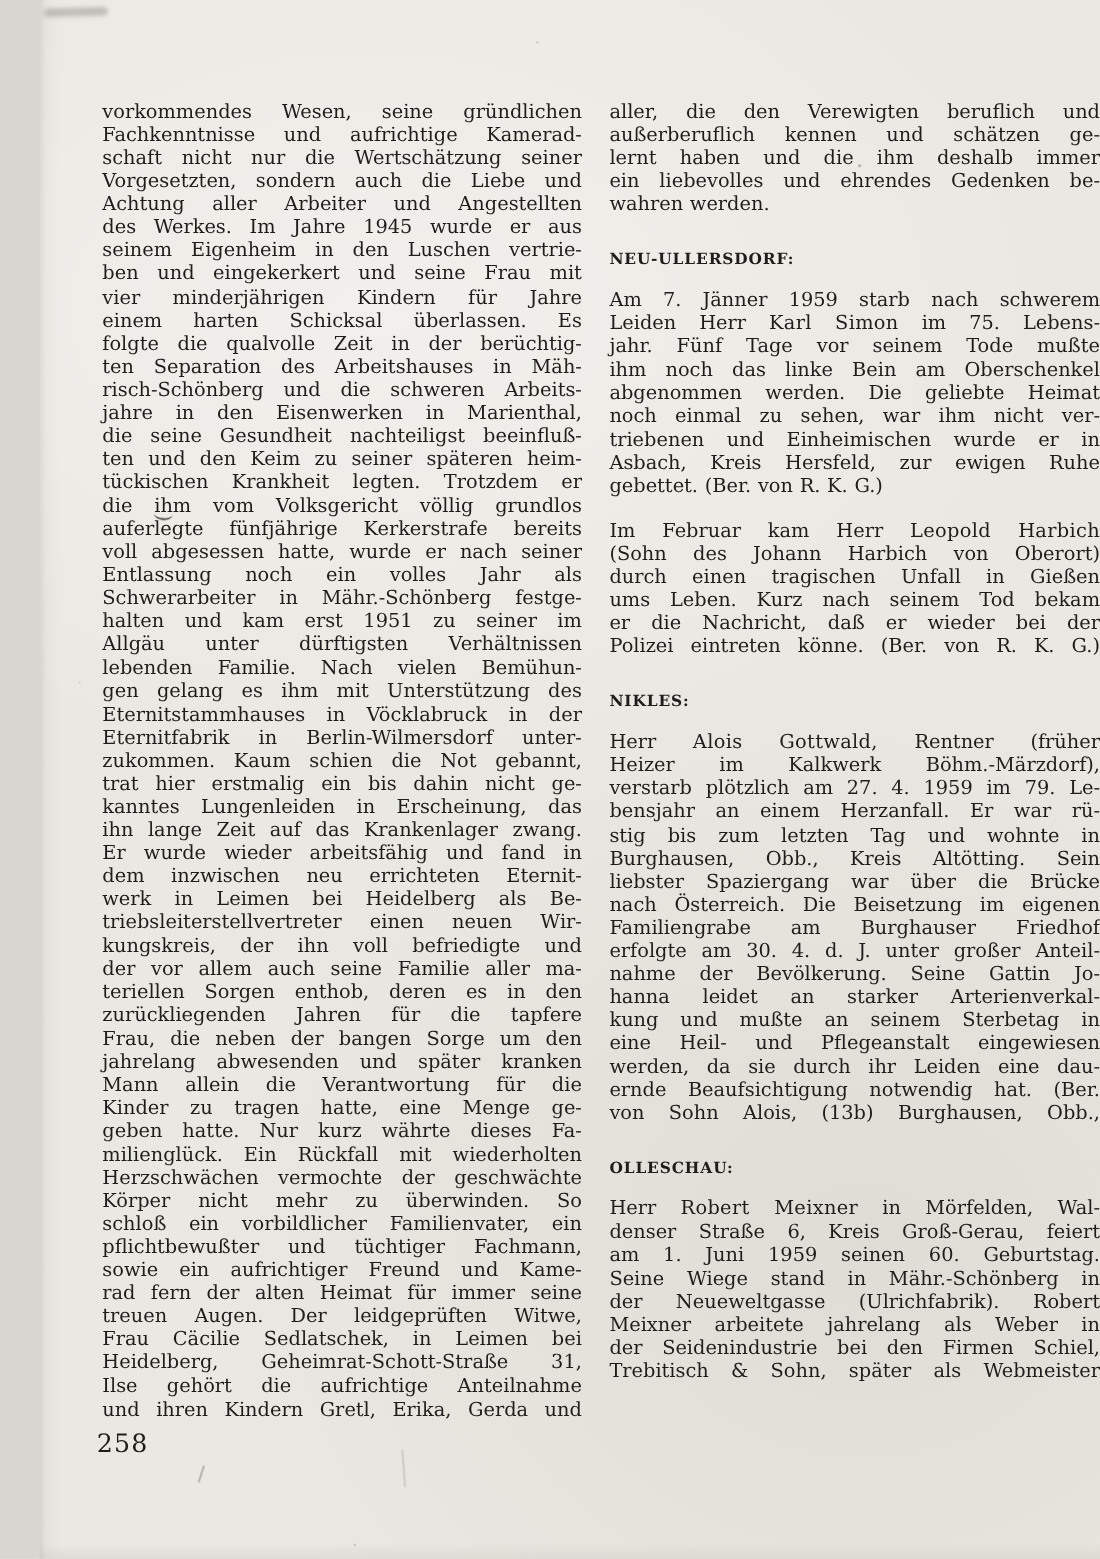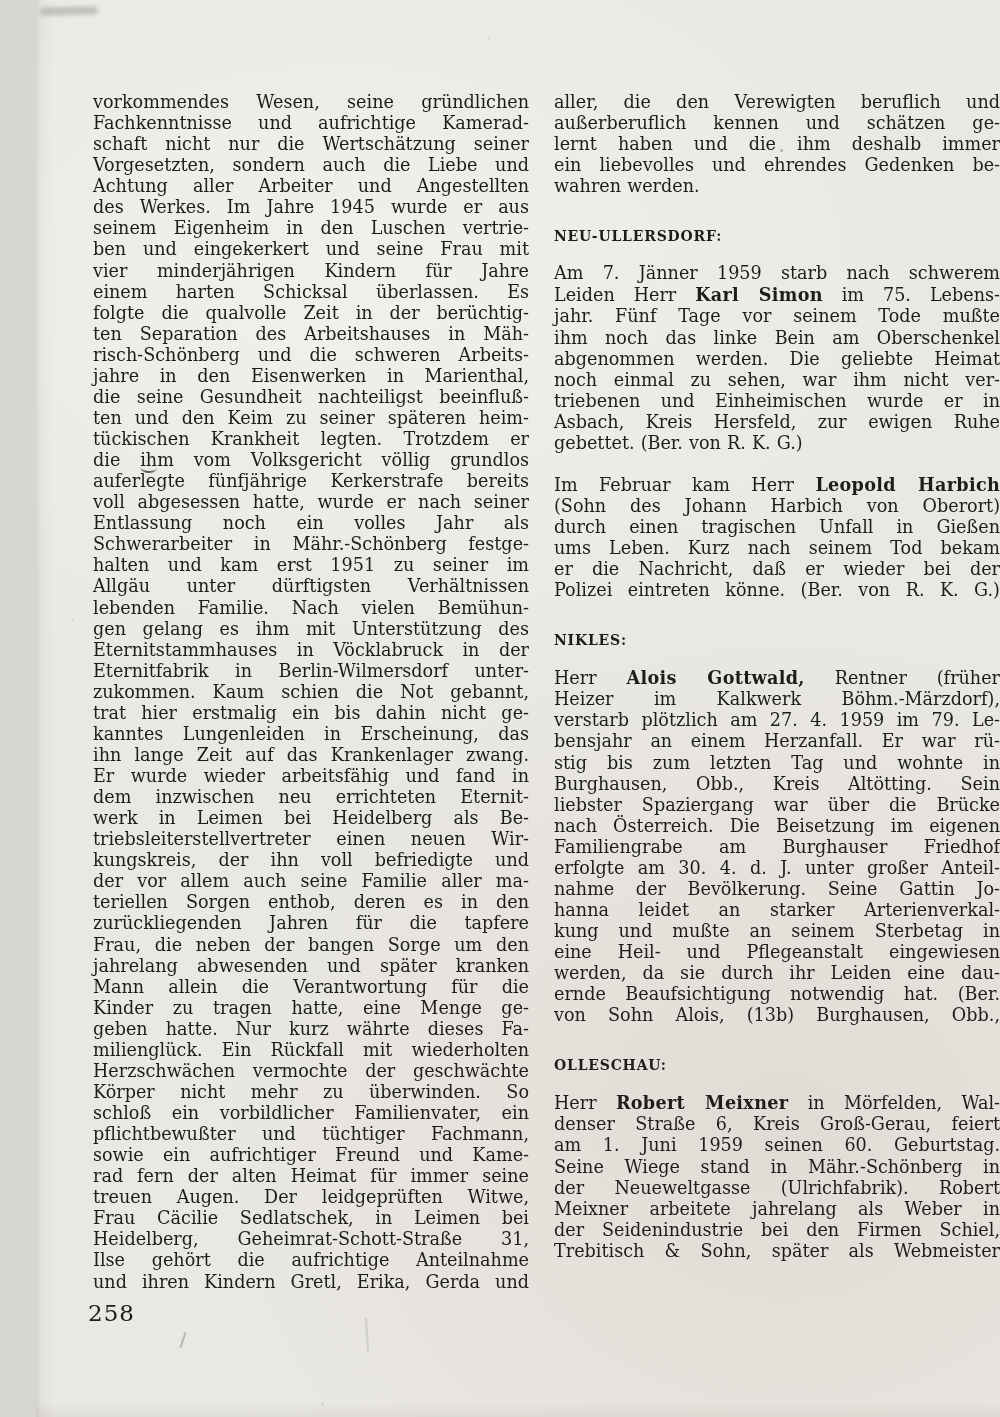--- a/index.html
+++ b/index.html
@@ -30,21 +30,21 @@
   .col-right { left: 518px; width: 446px; }
   .para { margin: 0; }
   .para + .para { margin-top: 20px; }
   .line {
     line-height: 21.07px;
     text-align: justify;
     text-align-last: justify;
     word-spacing: 0.5px;
     white-space: nowrap;
   }
-  .line b { font-weight: bold; letter-spacing: 0.3px; }
+  .line b { font-weight: normal; letter-spacing: 0.3px; }
   .line.last { text-align: center; text-align-last: left; }
   .heading {
     font-weight: bold;
     font-size: 14px;
     letter-spacing: 0.8px;
     line-height: 22px;
     margin: 28px 0 16px 0;
   }
   .para:first-child { margin-top: 0; }
   .page-number {

